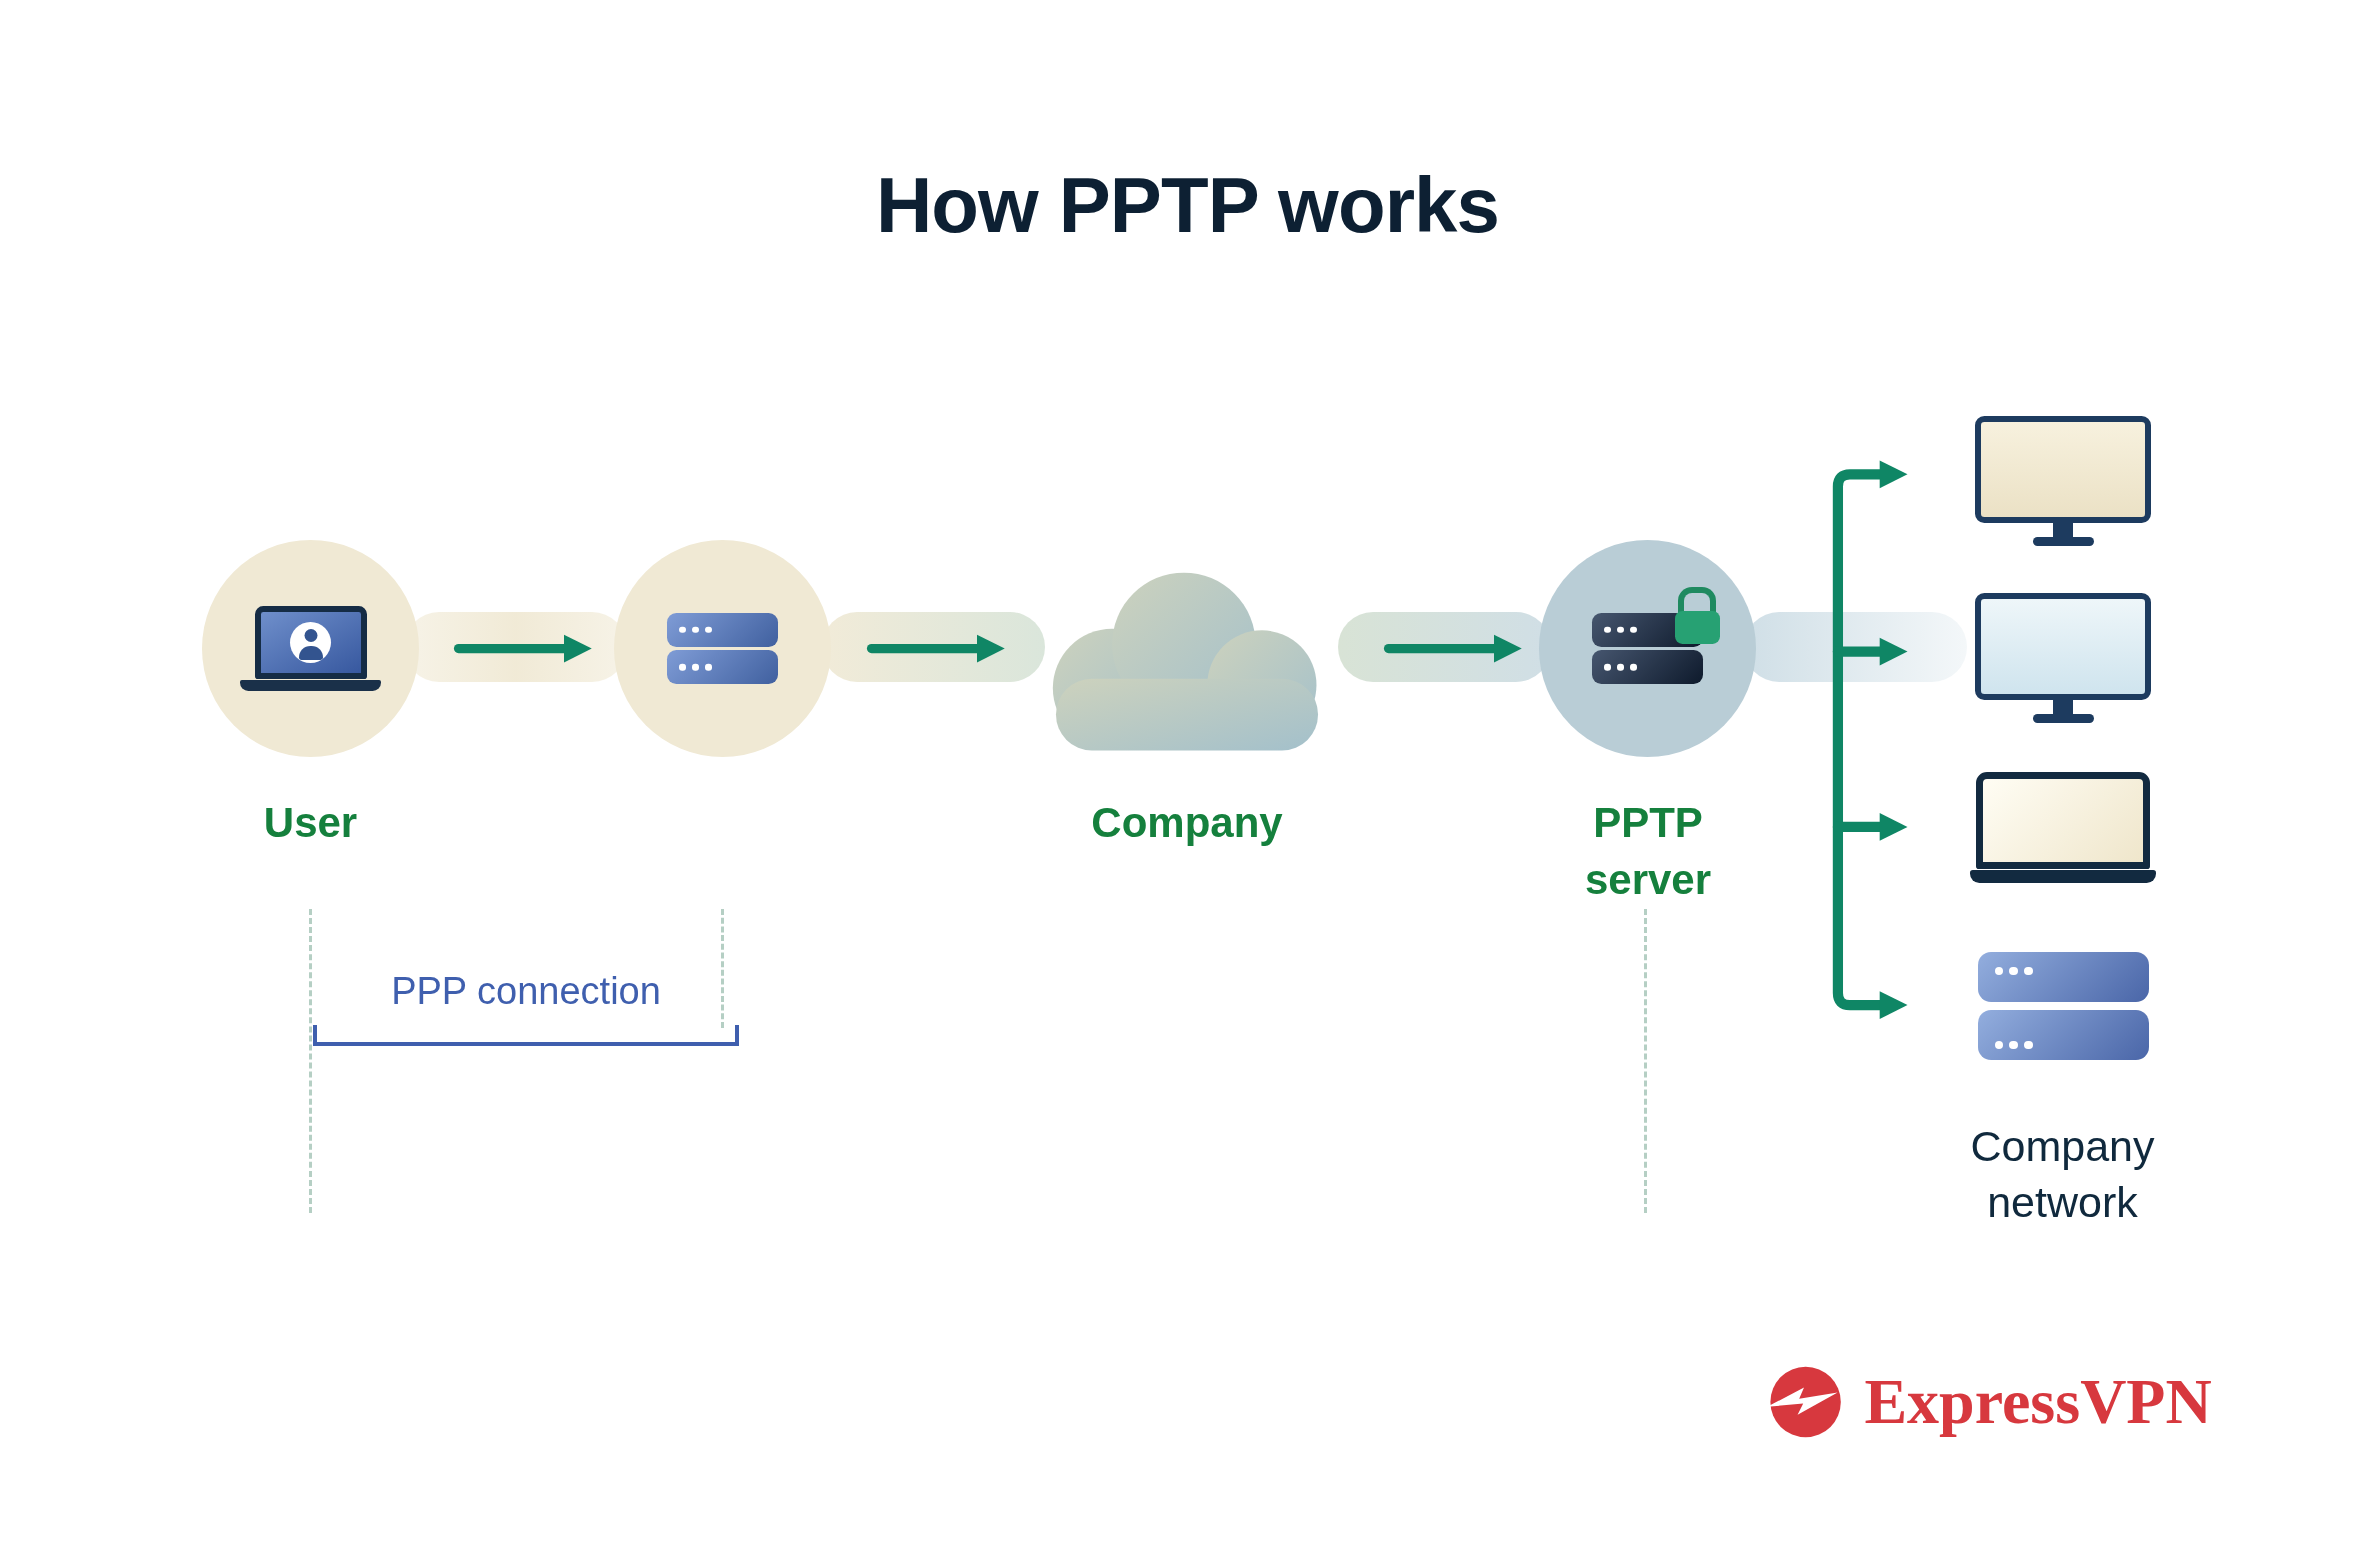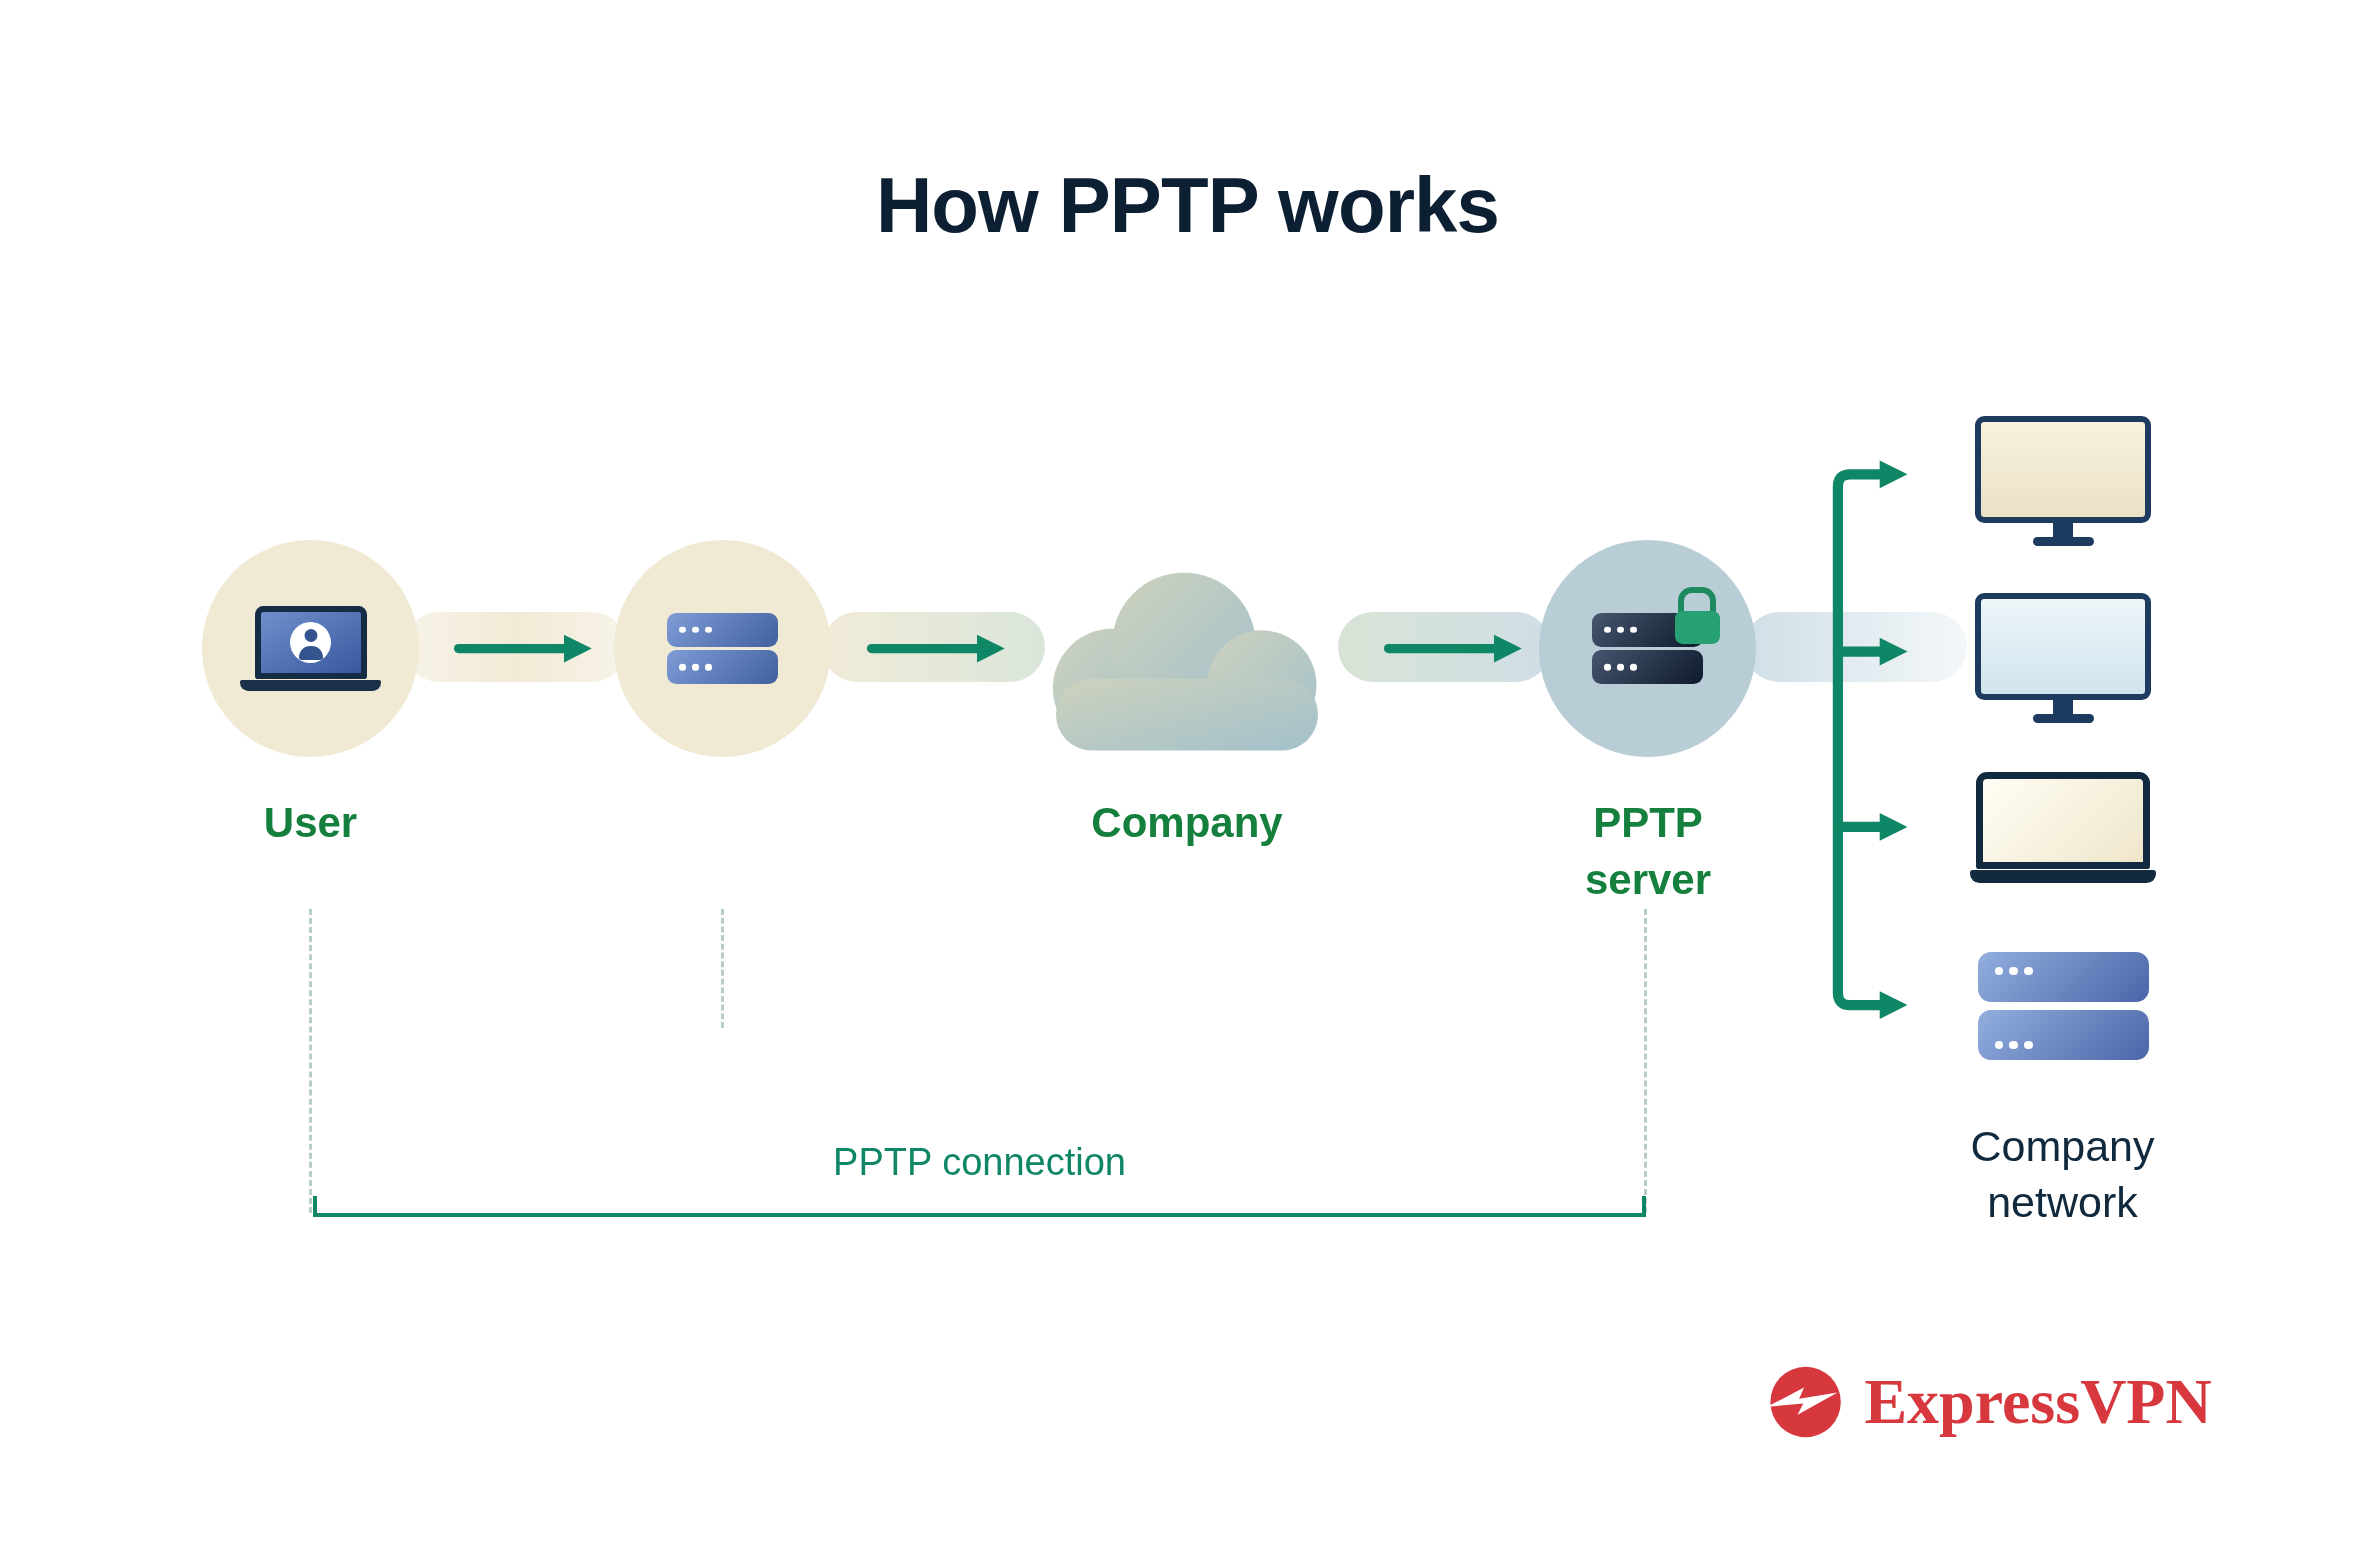--- a/index.html
+++ b/index.html
@@ -208,25 +208,25 @@
   </svg>
   <svg class="flow-arrow arrow3" width="148" height="37" viewBox="0 0 160 40">
     <line x1="6" y1="20" x2="120" y2="20" stroke="#0f8665" stroke-width="10" stroke-linecap="round"></line>
     <polygon points="120,5 120,35 150,20" fill="#0f8665"></polygon>
   </svg>
 
   <div class="dash dash-user"></div>
   <div class="dash dash-isp"></div>
   <div class="dash dash-pptp"></div>
 
-
-  <div class="bracket-group pptp-group">
-    <span class="bracket-label">PPTP connection</span>
+  <div class="bracket-group ppp-group">
+    <span class="bracket-label">PPP connection</span>
     <div class="bracket"></div>
   </div>
+
 
   <svg class="connector" width="223" height="631" viewBox="0 0 240 680">
     <path d="M 76 51 L 44 51 Q 31 51 31 64 L 31 610 Q 31 623 44 623 L 76 623" fill="none" stroke="#0f8665" stroke-width="11" stroke-linecap="round" stroke-linejoin="round"></path>
     <path d="M 31 242 L 76 242" fill="none" stroke="#0f8665" stroke-width="11" stroke-linecap="round"></path>
     <path d="M 31 431 L 76 431" fill="none" stroke="#0f8665" stroke-width="11" stroke-linecap="round"></path>
     <polygon points="76,36 76,66 106,51" fill="#0f8665"></polygon>
     <polygon points="76,227 76,257 106,242" fill="#0f8665"></polygon>
     <polygon points="76,416 76,446 106,431" fill="#0f8665"></polygon>
     <polygon points="76,608 76,638 106,623" fill="#0f8665"></polygon>
   </svg>

